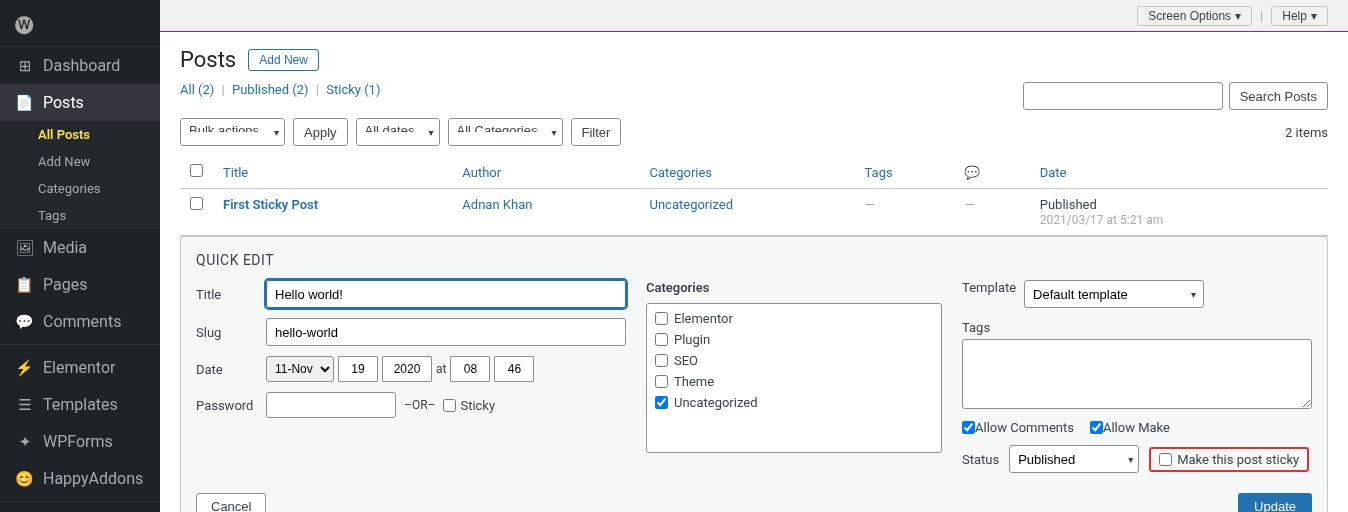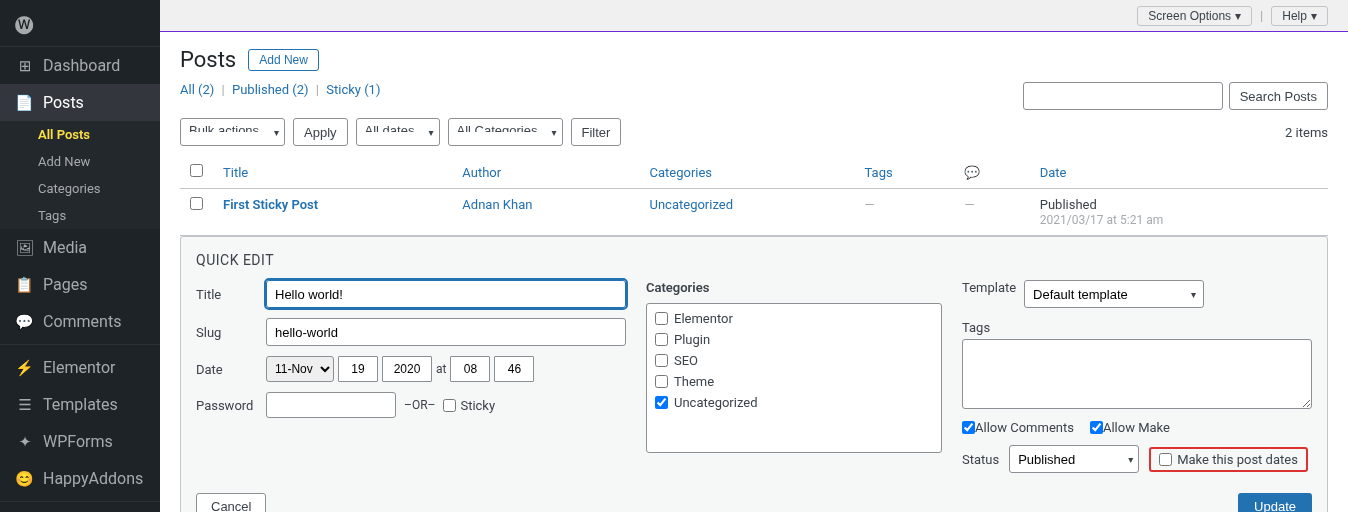--- a/index.html
+++ b/index.html
@@ -377,21 +377,21 @@
                     <div class="status-row">
                       <span class="status-label">Status</span>
                       <div class="status-select-wrap">
                         <select class="status-select">
                           <option>Published</option>
                         </select>
                         <span class="status-select-arrow">▾</span>
                       </div>
                       <div class="sticky-wrap">
                         <input type="checkbox" style="">
-                        <span>Make this post dates</span>
+                        <span>Make this post sticky</span>
                       </div>
                     </div>
                   </div>
                 </div>
 
               </div>
 
               <div class="qe-actions">
                 <button class="cancel-btn">Cancel</button>
                 <button class="update-btn">Update</button>

